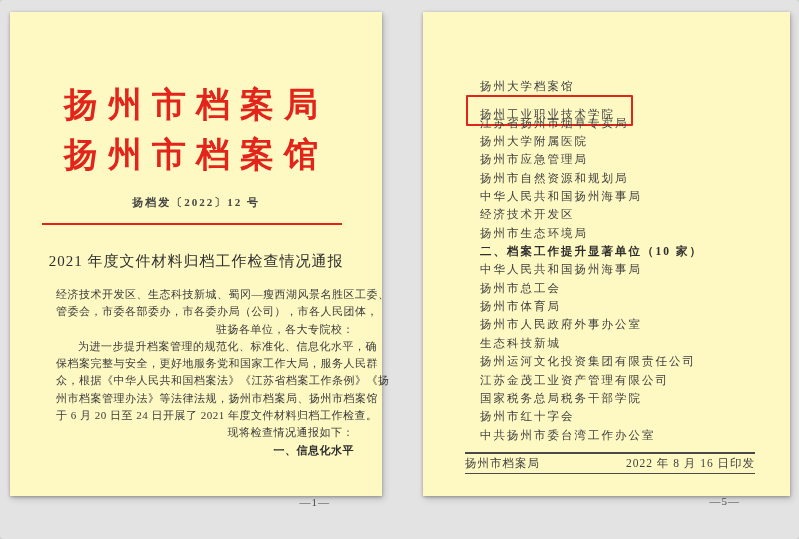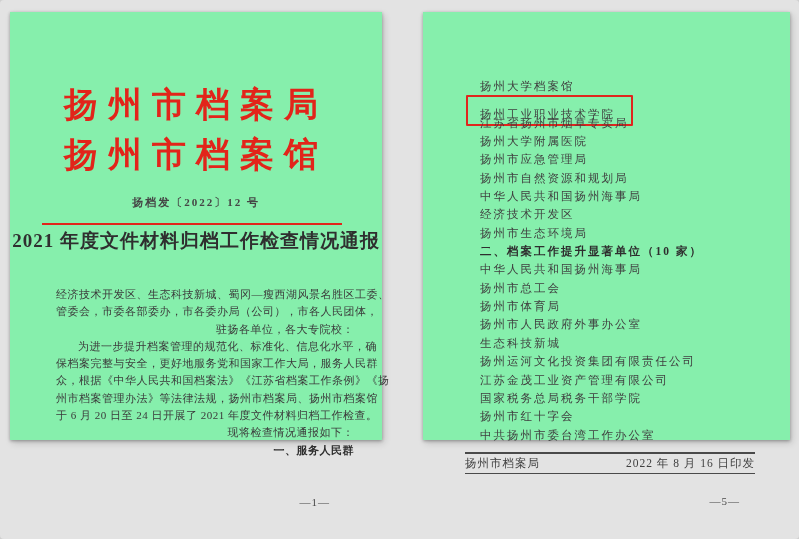--- a/index.html
+++ b/index.html
@@ -6,21 +6,21 @@
   body {
     font-family: "Liberation Serif", "DejaVu Serif", serif;
     background:#cfcfcf;
   }
   .stage {
     position:relative; width:799px; height:539px;
     background:#e3e3e3; overflow:hidden; margin:0 auto;
     border-radius:4px;
   }
   .page {
-    position:absolute; top:12px; height:428px; background:#86efac;
+    position:absolute; top:12px; height:484px; background:#fef9c3;
     box-shadow: 0 1px 3px rgba(0,0,0,.30), 2px 3px 7px rgba(0,0,0,.16);
     color:#3b3b3b;
   }
   .page-left  { left:10px;  width:372px; }
   .page-right { left:423px; width:367px; }
 
   
   .org-header {
     position:absolute; top:68px; left:0; right:0; text-align:center;
     color:#e2241a; font-weight:bold; font-size:34px; line-height:50px;
@@ -28,22 +28,22 @@
   }
   .doc-number {
     position:absolute; top:183px; left:0; right:0; text-align:center;
     font-size:11px; letter-spacing:2px; color:#454545;font-weight:bold;
   }
   .red-rule {
     position:absolute; top:211px; left:32px; right:40px; height:2px;
     background:#e2241a;
   }
   .doc-title {
-    position:absolute; top:216px; left:0; right:0; text-align:center;
-    font-size:19px; font-weight:bold; letter-spacing:1px; color:#2f2f2f;
+    position:absolute; top:240px; left:0; right:0; text-align:center;
+    font-size:15px; font-weight:normal; letter-spacing:1px; color:#2f2f2f;
   }
   .doc-body {
     position:absolute; top:274px; left:46px; right:28px;
     font-size:11px; line-height:17.3px; color:#3b3b3b; letter-spacing:0.5px;text-align:right;
   }
   .body-line { white-space:nowrap; }
   .body-line.indent { text-indent:2em; }
   .body-line.bold { font-weight:bold; color:#2e2e2e; }
   .page-num {
     position:absolute; font-size:11px; color:#4a4a4a; letter-spacing:1px;
@@ -105,21 +105,21 @@
         <div class="body-line">保档案完整与安全，更好地服务党和国家工作大局，服务人民群</div>
 
         <div class="body-line">众，根据《中华人民共和国档案法》《江苏省档案工作条例》《扬</div>
 
         <div class="body-line">州市档案管理办法》等法律法规，扬州市档案局、扬州市档案馆</div>
 
         <div class="body-line">于 6 月 20 日至 24 日开展了 2021 年度文件材料归档工作检查。</div>
 
         <div class="body-line">现将检查情况通报如下：</div>
 
-        <div class="body-line indent bold">一、服务人民群</div>
+        <div class="body-line indent bold">一、信息化水平</div>
 
       </div>
 
     <div class="page-num left-pn">—1—</div>
   </div>
 
   <div class="page page-right">
 
     <div class="unit-list">
 

